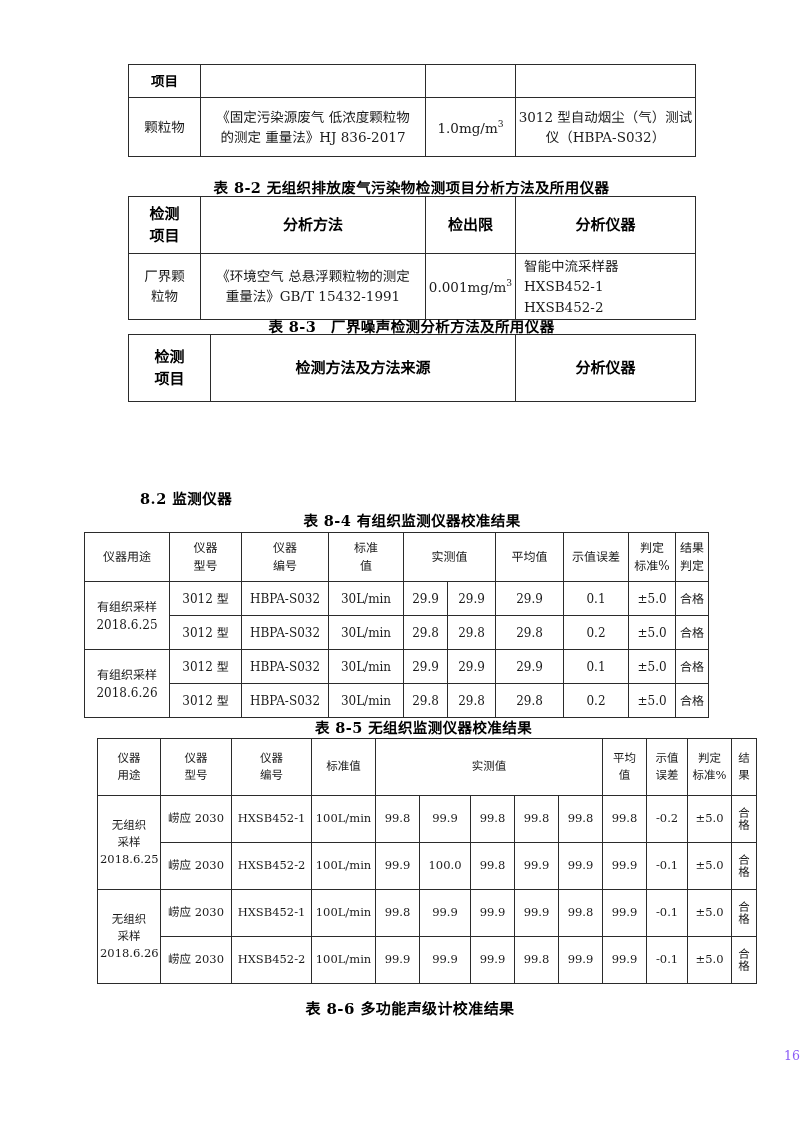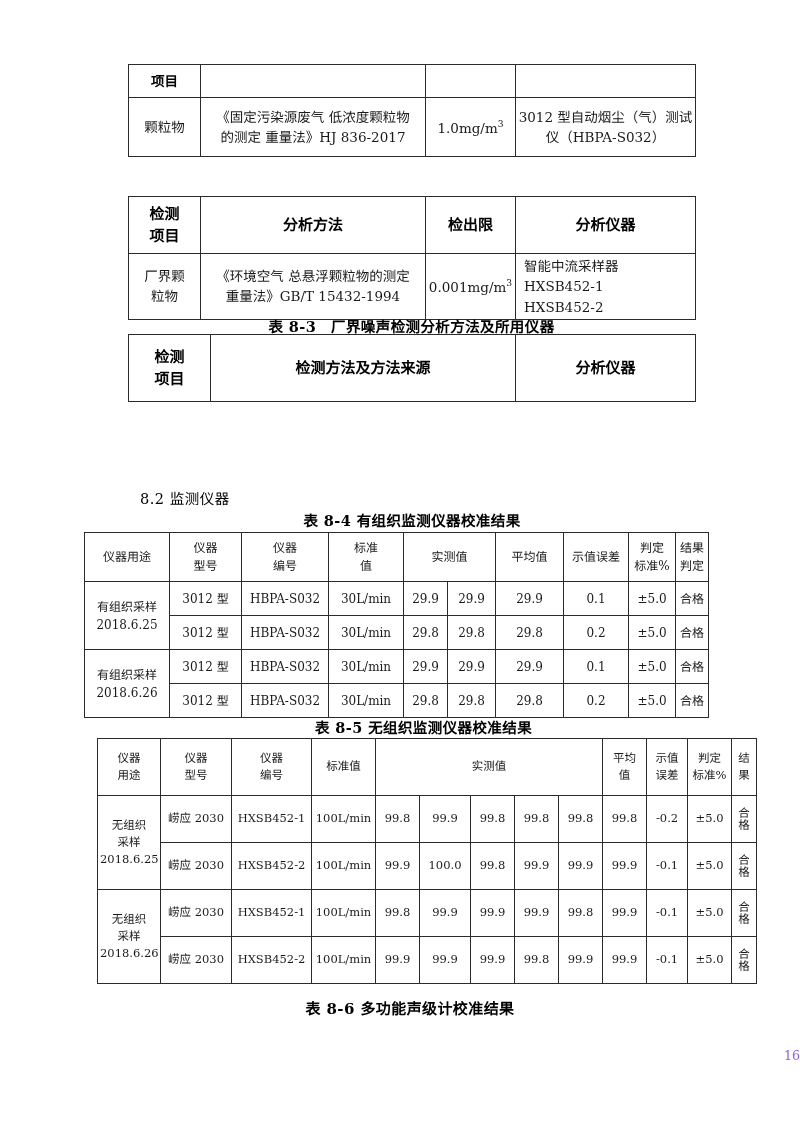--- a/index.html
+++ b/index.html
@@ -73,21 +73,21 @@
   #tbl82 .dr td { height: 54px; }
 
   #cap83 { left: 128px; top: 315px; width: 567px; }
   #tbl83wrap { left: 128px; top: 334px; width: 567px; }
   #tbl83 { width: 567px; font-size: 13.5px; }
   #tbl83 .hr td { height: 62px; font-size: 15px; }
   #tbl83 .dr td { height: 76px; }
 
   #sec82 {
     left: 140px; top: 487px;
-    font-weight: normal;
+    font-weight: bold;
     font-size: 14.5px;
     letter-spacing: 0.5px;
   }
 
   #cap84 { left: 100px; top: 509px; width: 624px; }
   #tbl84wrap { left: 84px; top: 532px; width: 624px; }
   #tbl84 { width: 624px; font-size: 12px; }
   #tbl84 .hr td { height: 44px; }
   #tbl84 .dr td { height: 29px; }
 
@@ -149,20 +149,21 @@
           <td class="two-line">
             <div>3012 型自动烟尘（气）测试</div>
             <div>仪（HBPA-S032）</div>
           </td>
         </tr>
       </tbody>
     </table>
   </div>
 
 
+  <div class="abs tcap" id="cap82">表 8-2 无组织排放废气污染物检测项目分析方法及所用仪器</div>
 
   <div class="abs" id="tbl82wrap">
     <table class="doc" id="tbl82">
       <colgroup>
         <col style="width:72px">
           <col style="width:225px">
           <col style="width:90px">
           <col style="width:180px">
       </colgroup>
       <tbody>
@@ -175,21 +176,21 @@
           <td class="hd">检出限</td>
           <td class="hd">分析仪器</td>
         </tr>
         <tr class="dr">
           <td class="two-line">
             <div>厂界颗</div>
             <div>粒物</div>
           </td>
           <td class="two-line">
             <div>《环境空气 总悬浮颗粒物的测定</div>
-            <div>重量法》GB/T 15432-1994</div>
+            <div>重量法》GB/T 15432-1991</div>
           </td>
           <td>
             <span>0.001mg/m</span><sup>3</sup>
           </td>
           <td class="two-line" style="text-align:left;padding-left:8px">
             <div>智能中流采样器 HXSB452-1</div>
             <div>HXSB452-2</div>
           </td>
         </tr>
       </tbody>

